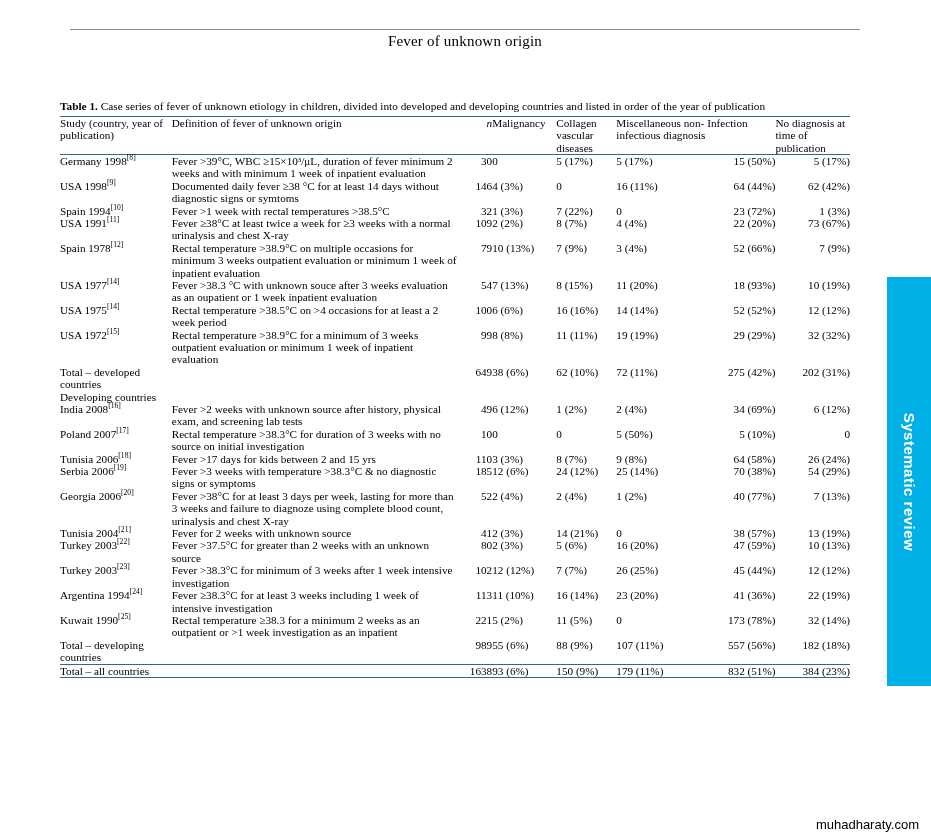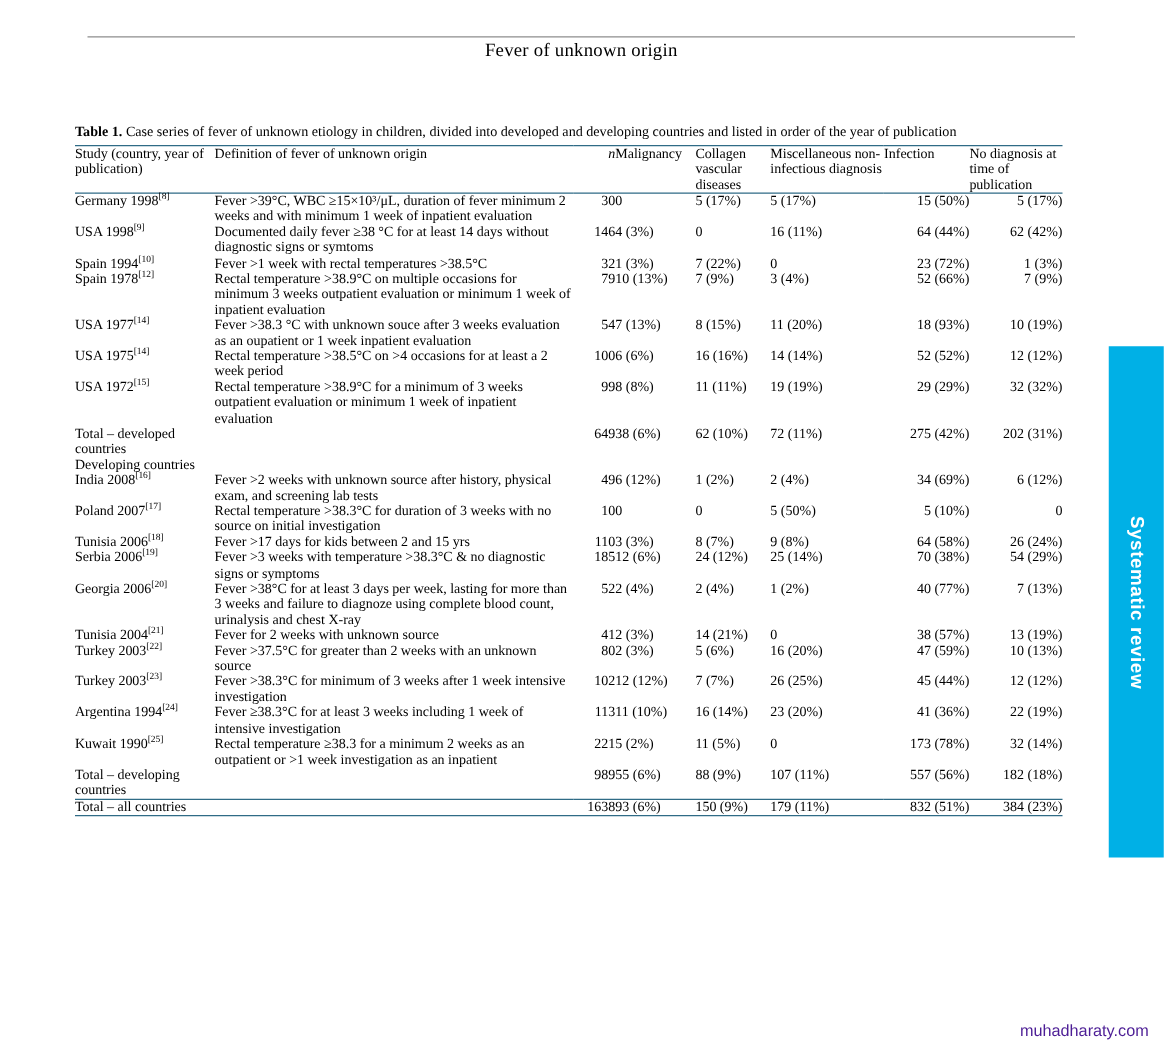--- a/index.html
+++ b/index.html
@@ -125,21 +125,21 @@
     font-size: 15px;
     letter-spacing: 0.5px;
   }
   
   .watermark {
     position: absolute;
     right: 12px;
     bottom: 4px;
     font-family: "Liberation Sans", sans-serif;
     font-size: 13px;
-    color: #4c1d95;
+    color: #000000;
   }
 </style>
 </head>
 <body>
 
 <div class="page">
 
   <div class="page-header">
     <div class="title">Fever of unknown origin</div>
   </div>
@@ -193,20 +193,30 @@
           <td class="c-study indent"><span>Spain 1994</span><sup>[10]</sup></td>
           <td class="c-def">Fever &gt;1 week with rectal temperatures &gt;38.5°C</td>
           <td class="c-n">32</td>
           <td class="c-mal">1 (3%)</td>
           <td class="c-col">7 (22%)</td>
           <td class="c-misc">0</td>
           <td class="c-inf">23 (72%)</td>
           <td class="c-nodx">1 (3%)</td>
         </tr>
 
+        <tr>
+          <td class="c-study indent"><span>USA 1991</span><sup>[11]</sup></td>
+          <td class="c-def">Fever ≥38°C at least twice a week for ≥3 weeks with a normal urinalysis and chest X-ray</td>
+          <td class="c-n">109</td>
+          <td class="c-mal">2 (2%)</td>
+          <td class="c-col">8 (7%)</td>
+          <td class="c-misc">4 (4%)</td>
+          <td class="c-inf">22 (20%)</td>
+          <td class="c-nodx">73 (67%)</td>
+        </tr>
 
         <tr>
           <td class="c-study indent"><span>Spain 1978</span><sup>[12]</sup></td>
           <td class="c-def">Rectal temperature &gt;38.9°C on multiple occasions for minimum 3 weeks outpatient evaluation or minimum 1 week of inpatient evaluation</td>
           <td class="c-n">79</td>
           <td class="c-mal">10 (13%)</td>
           <td class="c-col">7 (9%)</td>
           <td class="c-misc">3 (4%)</td>
           <td class="c-inf">52 (66%)</td>
           <td class="c-nodx">7 (9%)</td>

